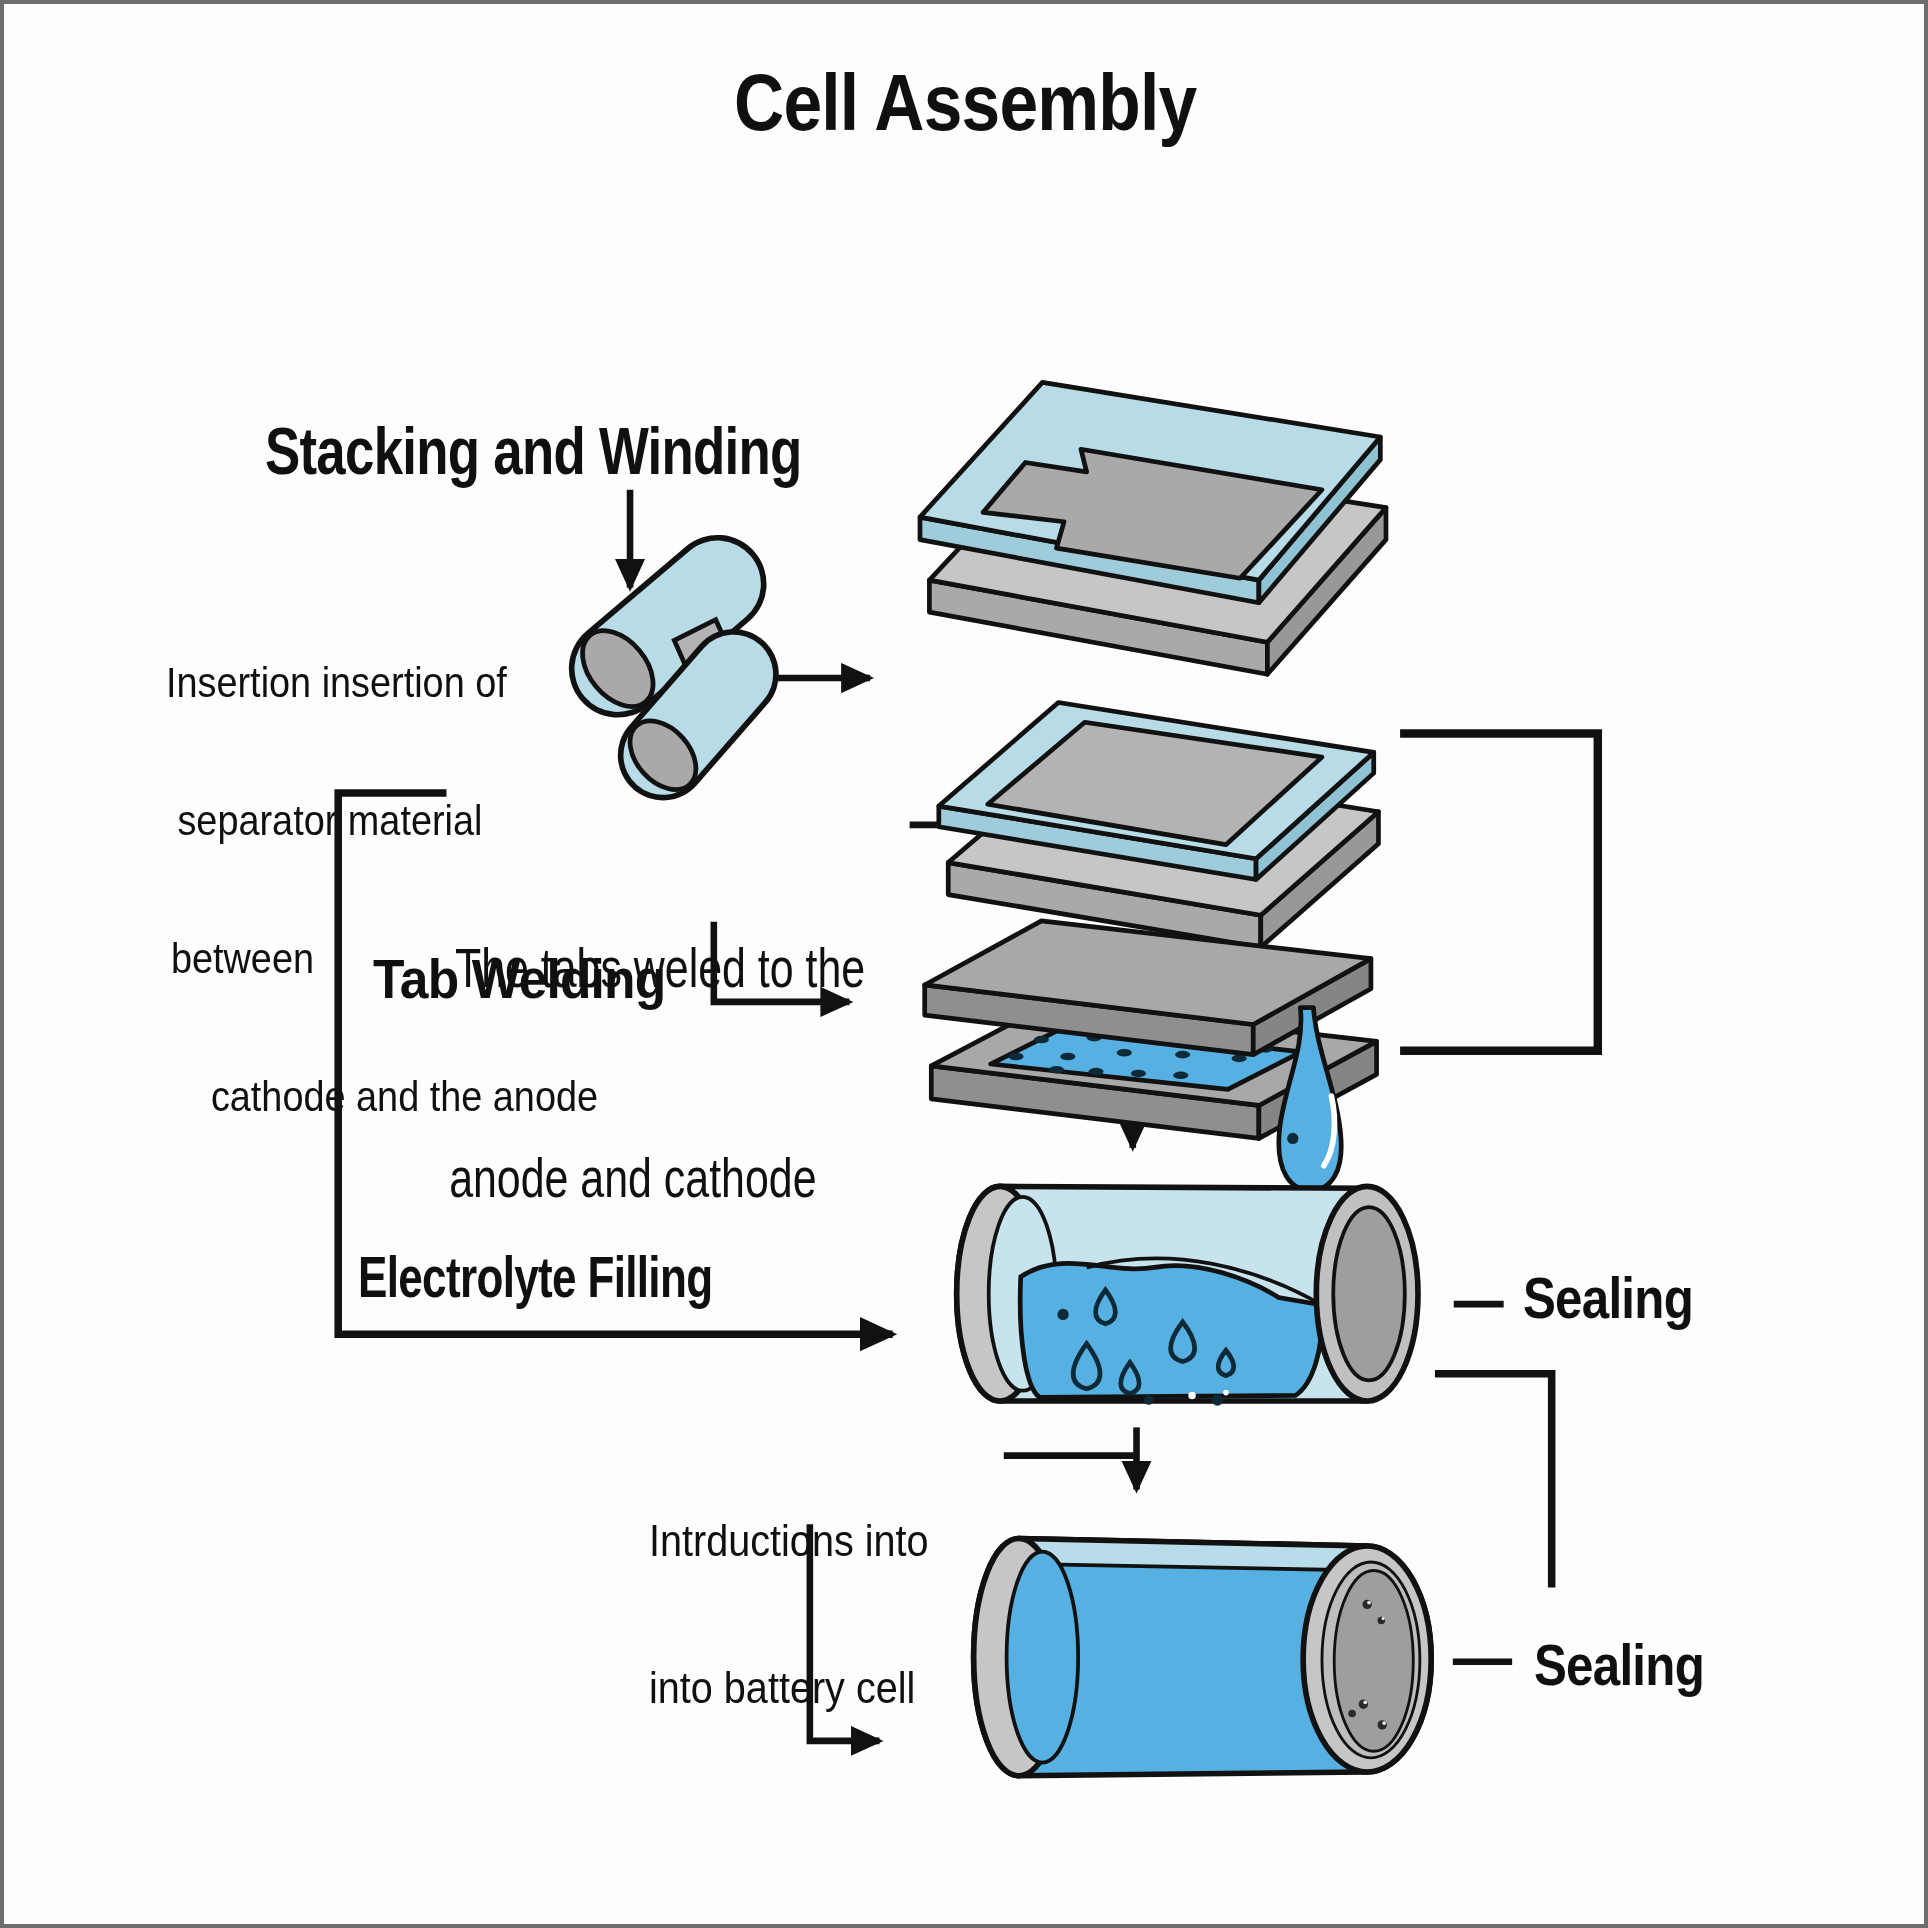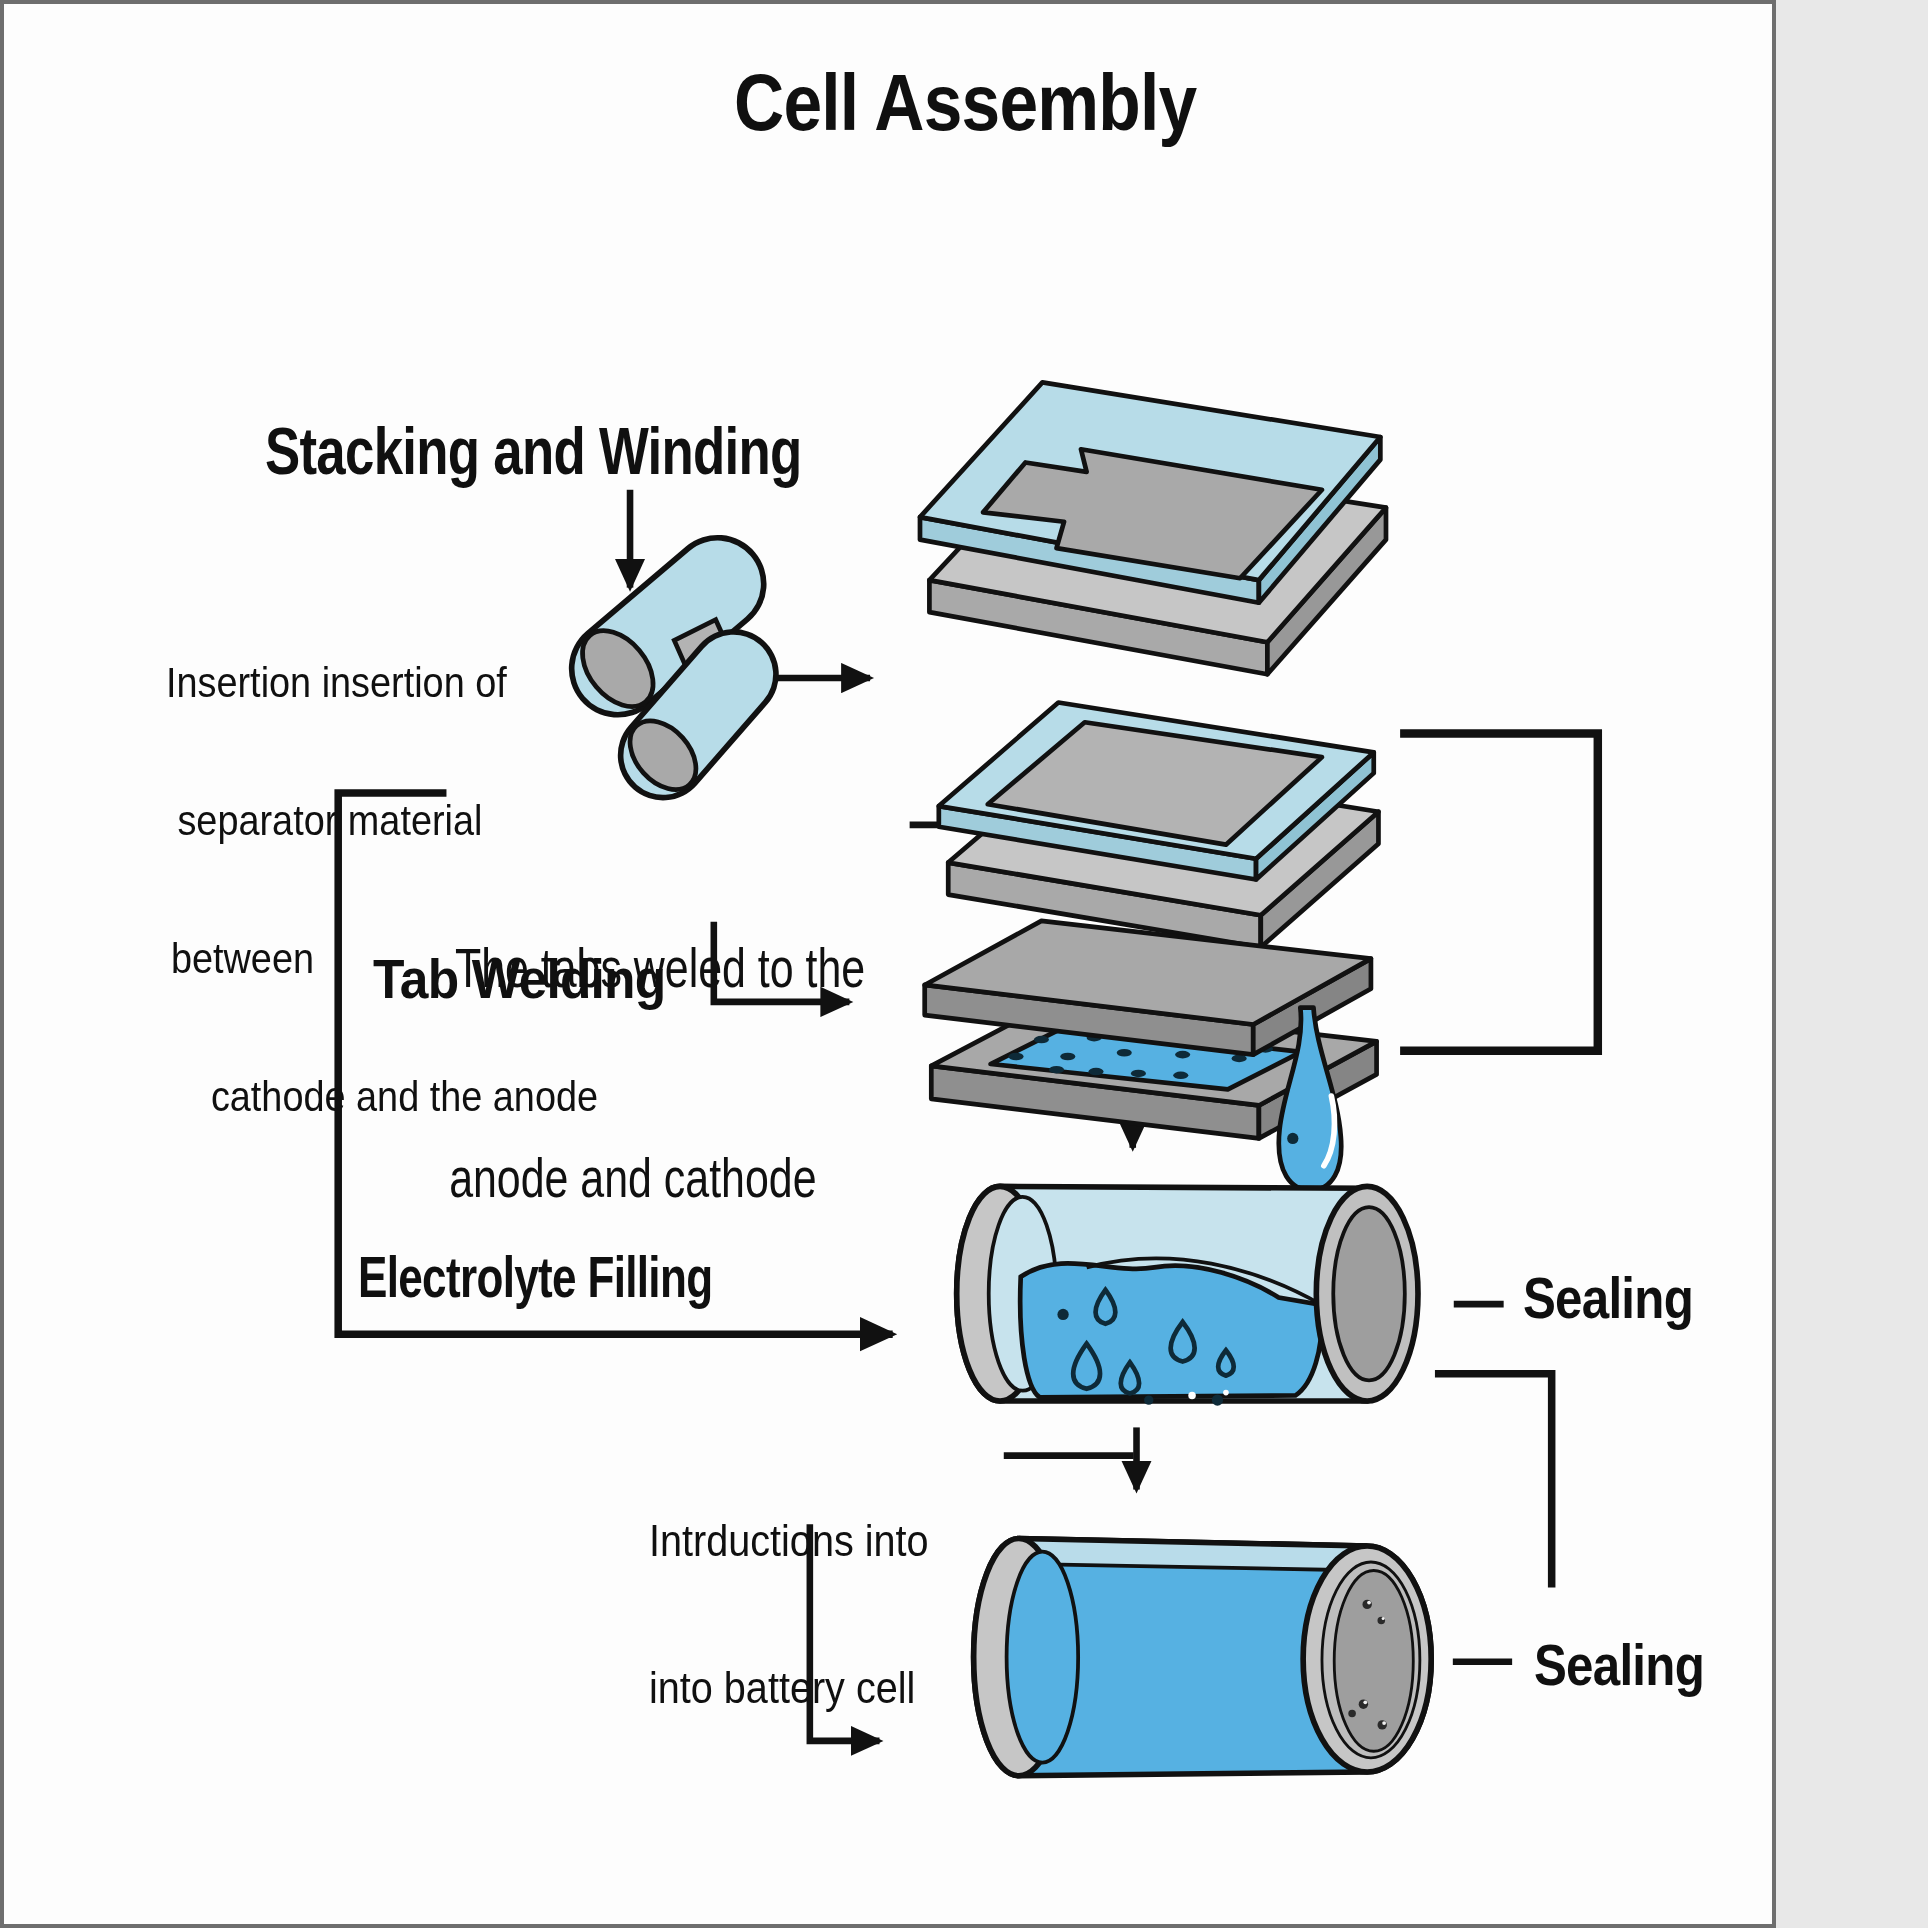--- a/index.html
+++ b/index.html
@@ -3,21 +3,21 @@
 <meta charset="utf-8">
 <style>
   :root{
     --outline:#111111; --sep_blue:#b7dce8; --sep_blue_dk:#9fccdb; --sep_blue_side:#8fc3d4;
     --liquid_blue:#56b1e2; --light_blue:#c7e3ed; --plate_gray:#c6c6c6; --plate_gray_front:#a9a9a9;
     --plate_gray_side:#989898; --dark_slab:#a8a8a8; --dark_slab_front:#8f8f8f; --dark_slab_side:#858585;
     --inset_gray:#a9a9a9; --cap_gray:#9e9e9e; --dot_navy:#0e2a38; --bg:#fdfdfd; --frame:#6e6e6e;
     --ink:#101010;
   }
   html,body{margin:0;padding:0;background:#e8e8e8;}
-  .canvas{position:relative;width:1776px;height:1928px;background:var(--bg);
+  .canvas{position:relative;width:1928px;height:1928px;background:var(--bg);
     box-sizing:border-box;border:4.7px solid var(--frame);overflow:hidden;
     font-family:"Liberation Sans", sans-serif;color:var(--ink);}
   svg.layer{position:absolute;left:0;top:0;width:1928px;height:1928px;}
   .lbl{position:absolute;white-space:pre;transform-origin:left top;color:var(--ink);}
   .bold{font-weight:700;letter-spacing:-0.9px;}
   .light{font-weight:400;letter-spacing:0px;}
   .title{font-size:79px;transform:scaleX(.88);}
   .h-stacking{font-size:66px;transform:scaleX(.80);}
   .h-tabweld{font-size:56px;transform:scaleX(.92);}
   .h-electro{font-size:58px;transform:scaleX(.76);}

